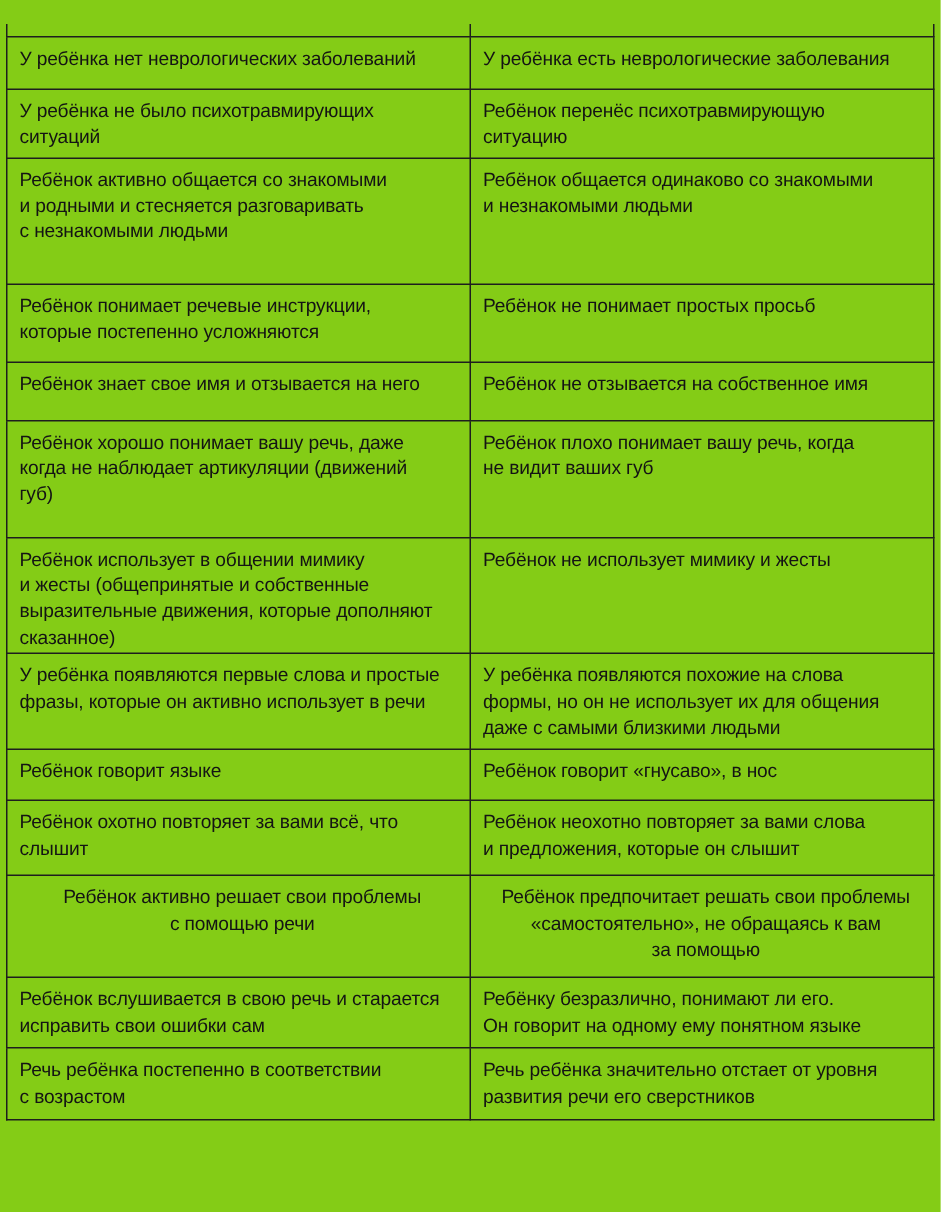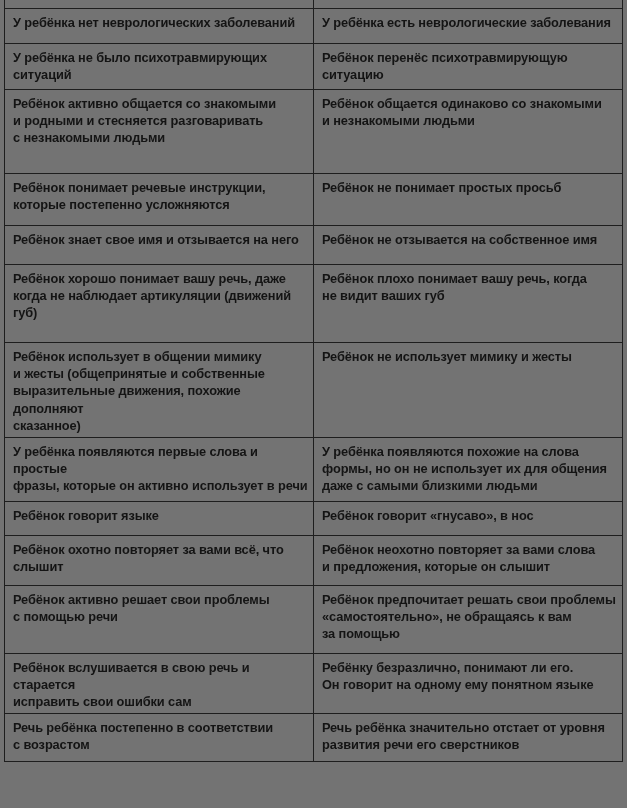--- a/index.html
+++ b/index.html
@@ -9,23 +9,22 @@
     width: 627px;
     height: 808px;
     overflow: hidden;
     font-family: "Liberation Sans", "DejaVu Sans", sans-serif;
   }
   * { box-sizing: border-box; }
 
   .page {
     width: 627px;
     height: 808px;
-    background: #737373;
-    padding: 0 4px;
-    font-weight: bold;
+    background: #84cc16;
+    padding: 16px 4px;
   }
 
   table.cmp {
     table-layout: fixed;
     width: 619px;
     border-collapse: collapse;
   }
   table.cmp col { width: 50%; }
 
   table.cmp td {
@@ -46,21 +45,21 @@
   tr.r1  { height: 35px; }
   tr.r2  { height: 46px; margin-top: 12px; }
   tr.r3  { height: 84px; }
   tr.r4  { height: 52px; }
   tr.r5  { height: 39px; }
   tr.r6  { height: 78px; }
   tr.r7  { height: 77px; }
   tr.r8  { height: 64px; }
   tr.r9  { height: 34px; }
   tr.r10 { height: 50px; }
-  tr.r11 { height: 68px; }
+  tr.r11 { height: 68px; text-align: center; }
   tr.r12 { height: 47px; }
   tr.r13 { height: 70px; }
   tr.r14 { height: 48px; }
 </style>
 </head>
 <body>
 
 <div class="page">
   <table class="cmp">
     <colgroup>
@@ -101,21 +100,21 @@
       <tr class="r6">
         <td>Ребёнок хорошо понимает вашу речь, даже
 когда не наблюдает артикуляции (движений
 губ)</td>
         <td>Ребёнок плохо понимает вашу речь, когда
 не видит ваших губ</td>
       </tr>
       <tr class="r7">
         <td>Ребёнок использует в общении мимику
 и жесты (общепринятые и собственные
-выразительные движения, похожие дополняют
+выразительные движения, которые дополняют
 сказанное)</td>
         <td>Ребёнок не использует мимику и жесты</td>
       </tr>
       <tr class="r8">
         <td>У ребёнка появляются первые слова и простые
 фразы, которые он активно использует в речи</td>
         <td>У ребёнка появляются похожие на слова
 формы, но он не использует их для общения
 даже с самыми близкими людьми</td>
       </tr>

